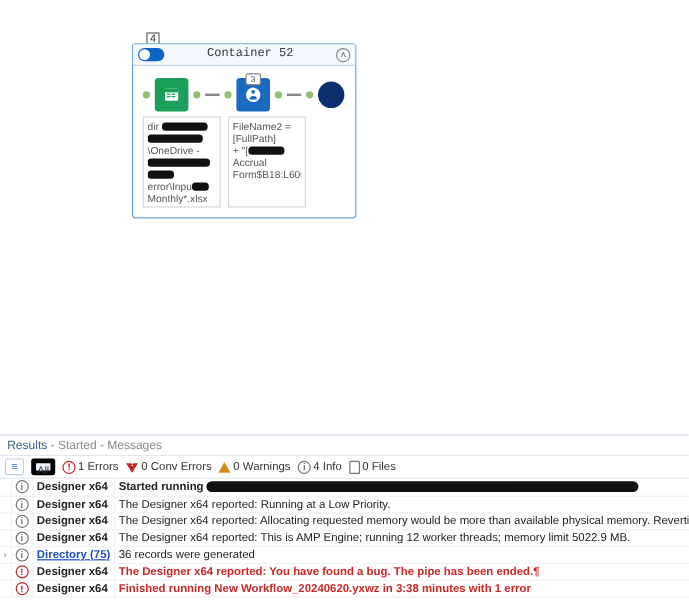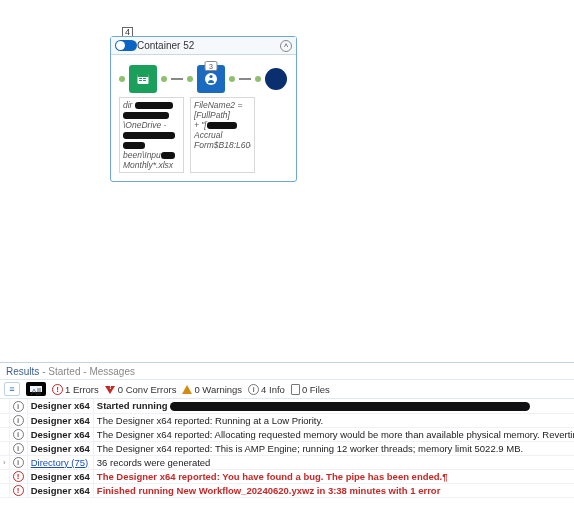--- a/index.html
+++ b/index.html
@@ -55,22 +55,24 @@
   .toggle::after {
     content: "";
     position: absolute;
     left: 1px; top: 1px;
     width: 9px; height: 9px;
     background: #fff;
     border-radius: 50%;
   }
   .container-title {
     flex: 1;
+    text-align: center;
     font-size: 10px;
     color: #333;
+    font-family: Liberation Mono, monospace;
   }
   .collapse-btn {
     width: 12px; height: 12px;
     border: 1px solid #888;
     border-radius: 50%;
     display: flex;
     align-items: center;
     justify-content: center;
     font-size: 8px;
     color: #555;
@@ -135,21 +137,21 @@
   .tool-label {
     width: 65px;
     font-size: 8.5px;
     color: #555;
     line-height: 10px;
     border: 1px solid #d8d8d8;
     padding: 2px 3px;
     background: #fff;
     position: relative;
   }
-  .tool-label .line { height: 10px; white-space: nowrap; overflow: hidden; font-style: italic; }
+  .tool-label .line { height: 10px; white-space: nowrap; overflow: hidden; }
   .redact {
     display: inline-block;
     height: 7px;
     background: #111;
     border-radius: 3px;
     vertical-align: middle;
   }
 
   
   .results {
@@ -233,21 +235,21 @@
     border-right: 1px solid #eef1f5;
     padding: 0 3px;
     font-size: 9.5px;
     vertical-align: middle;
     white-space: nowrap;
     overflow: hidden;
   }
   .msg-table td.icon-cell { width: 14px; text-align: center; }
   .msg-table td.arrow-cell { width: 10px; text-align:center; color:#888; font-size:8px;}
   .msg-table td.src-cell { width: 72px; font-weight: bold; }
-  .msg-table td.src-cell.link { color:#1a4ec0; text-decoration: underline; font-weight: normal;}
+  .msg-table td.src-cell.link { color:#1a4ec0; text-decoration: underline; font-weight: bold;}
   .msg-red { color: #c62828; font-weight: bold; }
   .row-redact {
     display: inline-block;
     height: 9px;
     background: #111;
     border-radius: 5px;
     vertical-align: middle;
   }
 </style>
 </head>
@@ -293,21 +295,21 @@
           <div class="badge-dot" style="left:50%;"></div>
         </div>
       </div>
       <div class="labels-row">
         <div class="tool-label">
           <div class="line"><span>dir</span> <span class="redact" style="width:38px"></span></div>
           <div class="line"><span class="redact" style="width:46px"></span></div>
           <div class="line"><span>\OneDrive -</span></div>
           <div class="line"><span class="redact" style="width:52px"></span></div>
           <div class="line"><span class="redact" style="width:22px"></span></div>
-          <div class="line"><span>been\Inpu</span><span class="redact" style="width:14px"></span></div>
+          <div class="line"><span>error\Inpu</span><span class="redact" style="width:14px"></span></div>
           <div class="line"><span>Monthly*.xlsx</span></div>
         </div>
         <div class="tool-label">
           <div class="line">FileName2 =</div>
           <div class="line">[FullPath]</div>
           <div class="line"><span>+ "[</span><span class="redact" style="width:30px"></span></div>
           <div class="line">Accrual</div>
           <div class="line">Form$B18:L600'"</div>
         </div>
       </div>

